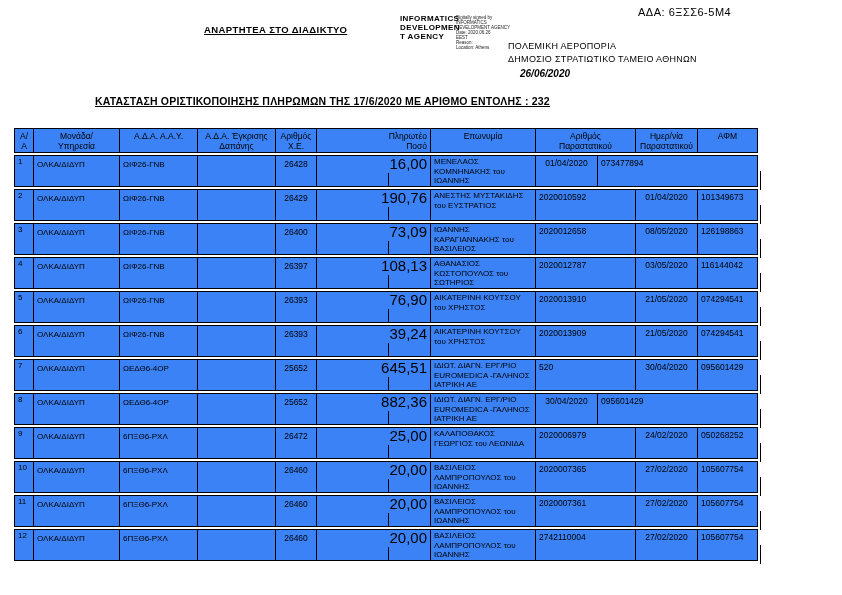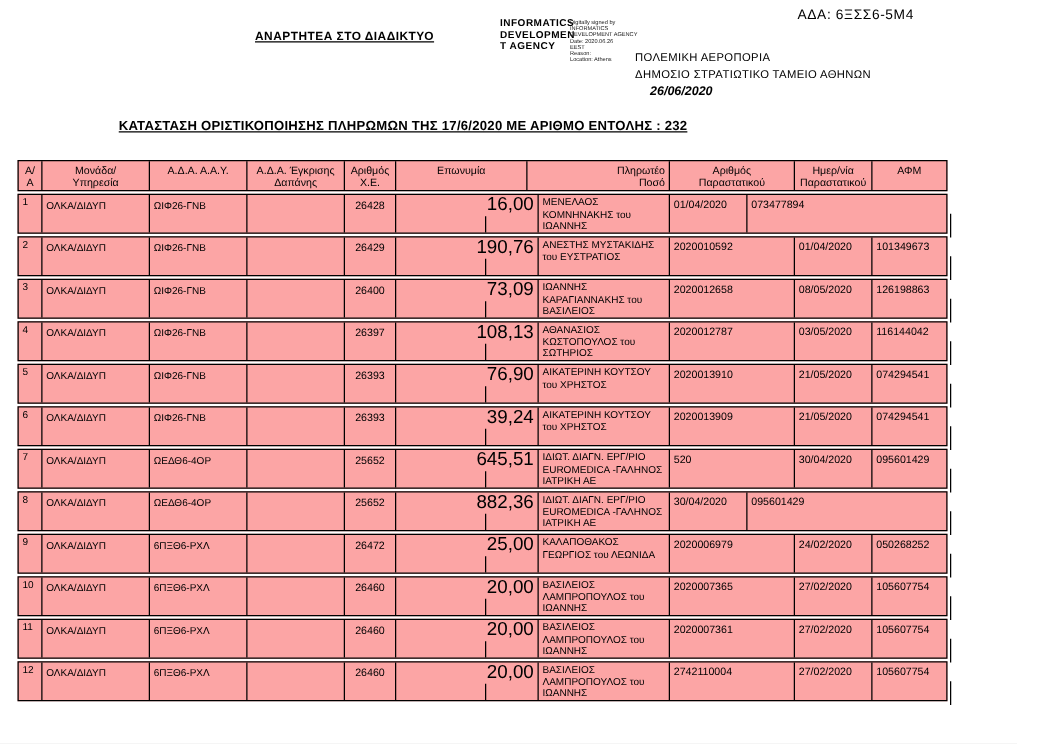--- a/index.html
+++ b/index.html
@@ -15,36 +15,36 @@
   #sig-block{left:456px;top:15px;font-size:4.5px;line-height:5px;color:#222;white-space:pre-line;
              transform-origin:left top;}
   #org1{left:508px;top:41px;font-size:9px;letter-spacing:.3px;}
   #org2{left:508px;top:54px;font-size:9px;letter-spacing:.3px;}
   #hdate{left:520px;top:68px;font-size:10px;font-weight:700;font-style:italic;}
   #doc-title{left:95px;top:95px;font-size:10.5px;font-weight:700;letter-spacing:.2px;
              text-decoration:underline;}
 
   
   #tbl{left:14px;top:128px;width:744px;}
-  .trow,#thead{display:flex;border:1px solid #000;box-sizing:border-box;background:#fca5a5;}
+  .trow,#thead{display:flex;border:1px solid #000;box-sizing:border-box;background:#3b82f6;}
   #thead{height:25px;align-items:flex-start;}
   .trow{height:32px;margin-top:2px;position:relative;}
   .cell{box-sizing:border-box;border-right:1px solid #000;padding:1px 3px;overflow:hidden;
         font-size:8px;line-height:9.5px;height:100%;}
   .cell:last-child{border-right:none;flex:1;}
   .hc{font-size:8.5px;line-height:10px;text-align:center;white-space:pre-line;padding-top:2px;}
   .c-aa{width:19px;}
   .c-unit{width:86px;}
   .c-aau{width:78px;}
   .c-appr{width:78px;}
   .c-xe{width:41px;text-align:center;font-size:8.5px;padding-top:4px;}
   .c-amt{width:114px;text-align:right;font-size:15px;padding-top:3px;}
   .c-payee{width:105px;}
   .c-doc{width:100px;font-size:8.5px;padding-top:3px;}
-  .c-date{width:62px;text-align:left;font-size:8.5px;padding-top:3px;}
+  .c-date{width:62px;text-align:center;font-size:8.5px;padding-top:3px;}
   .c-afm{font-size:8.5px;padding-top:3px;}
   .hc.c-amt{text-align:right;font-size:8.5px;padding-top:2px;}
   .hc.c-xe,.hc.c-doc,.hc.c-date,.hc.c-afm{text-align:center;font-size:8.5px;padding-top:2px;}
   .c-unit.body,.c-aau.body{padding-top:4px;}
   
   .trow::before{content:"";position:absolute;left:373px;top:17px;width:1px;height:13px;background:#000;}
   .trow::after{content:"";position:absolute;left:745px;top:15px;width:1px;height:19px;background:#000;}
 </style>
 </head>
 <body>
@@ -71,23 +71,23 @@
   <div class="abs" id="tbl">
     <div id="thead">
       <div class="cell hc c-aa">Α/Α</div>
       <div class="cell hc c-unit">Μονάδα/
 Υπηρεσία</div>
       <div class="cell hc c-aau">Α.Δ.Α.   Α.Α.Υ.</div>
       <div class="cell hc c-appr">Α.Δ.Α. Έγκρισης
 Δαπάνης</div>
       <div class="cell hc c-xe">Αριθμός
 Χ.Ε.</div>
-      <div class="cell hc c-payee">Επωνυμία</div>
       <div class="cell hc c-amt">Πληρωτέο
 Ποσό</div>
+      <div class="cell hc c-payee">Επωνυμία</div>
       <div class="cell hc c-doc">Αριθμός
 Παραστατικού</div>
       <div class="cell hc c-date">Ημερ/νία
 Παραστατικού</div>
       <div class="cell hc c-afm">ΑΦΜ</div>
     </div>
     <div>
     <div class="trow">
       <div class="cell c-aa body">1</div>
       <div class="cell c-unit body">ΟΛΚΑ/ΔΙΔΥΠ</div>

